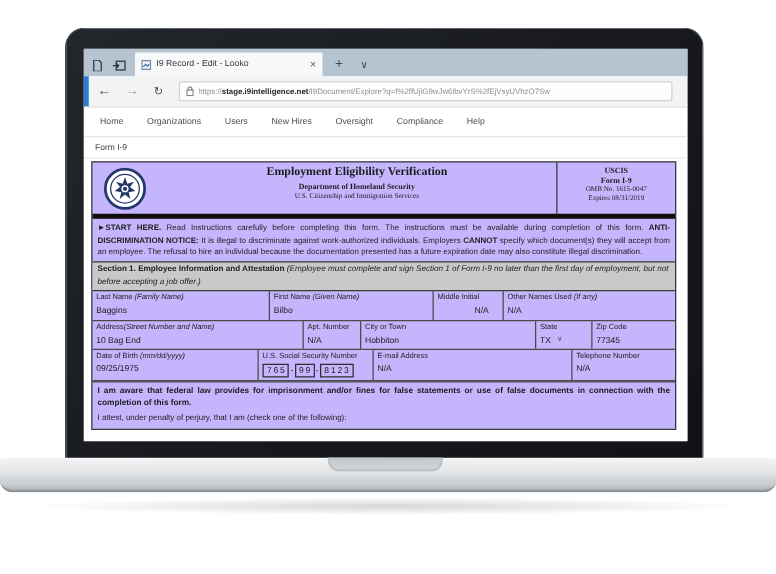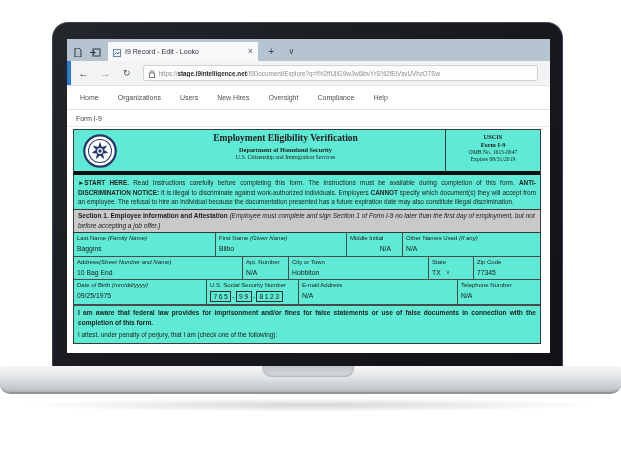--- a/index.html
+++ b/index.html
@@ -48,21 +48,21 @@
   .url b { color:#1f2327; font-weight:bold; }
 
   .navbar { height:24px; background:#fff; border-bottom:1px solid #dfe1e3;
             display:flex; align-items:center; gap:19px; padding-left:13px; }
   .navitem { font-size:7px; color:#4b4f54; }
   .crumb { height:17px; background:#fff; border-bottom:1px solid #e6e8ea;
            display:flex; align-items:center; padding-left:9px; font-size:6.8px; color:#3c4045; }
 
   
   .formwrap { height:226px; overflow:hidden; padding:2px 9px 0 6px; background:#fff; }
-  .paper { border:1.4px solid #3a3a3a; background:#5eead4; color:#1c1c1c; }
+  .paper { border:1.4px solid #3a3a3a; background:#c4b5fd; color:#1c1c1c; }
 
   .f-header { display:flex; align-items:stretch; height:41px; }
   .seal { width:52px; display:flex; align-items:center; justify-content:center; }
   .f-head-c { flex:1; text-align:center; font-family:"Liberation Serif", serif; padding-top:3px; }
   .f-title { font-size:9.5px; font-weight:bold; }
   .f-dept { font-size:6.3px; font-weight:bold; margin-top:3px; }
   .f-agency { font-size:5.8px; margin-top:1px; }
   .f-head-r { width:95px; border-left:1px solid #3a3a3a; text-align:center;
               font-family:"Liberation Serif", serif; padding-top:3px; }
   .f-uscis { font-size:6.4px; font-weight:bold; }

